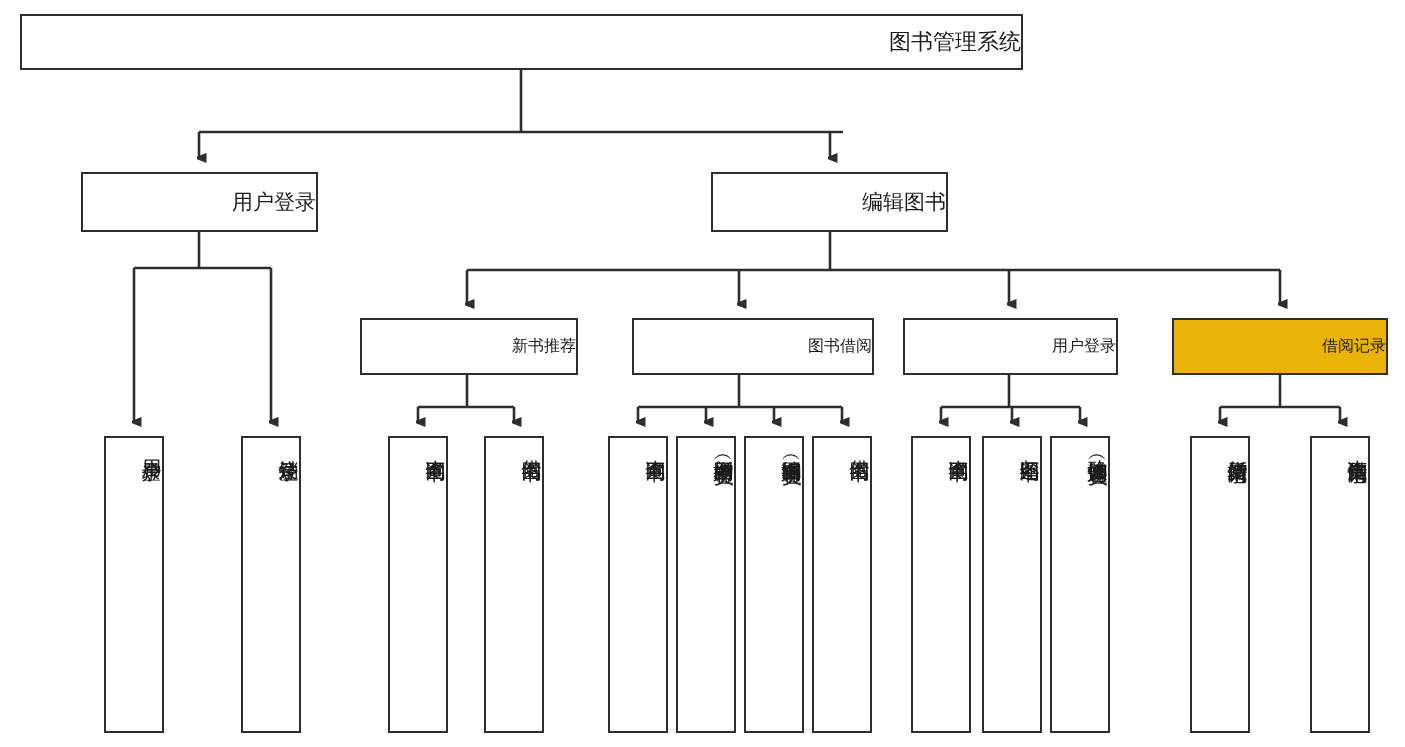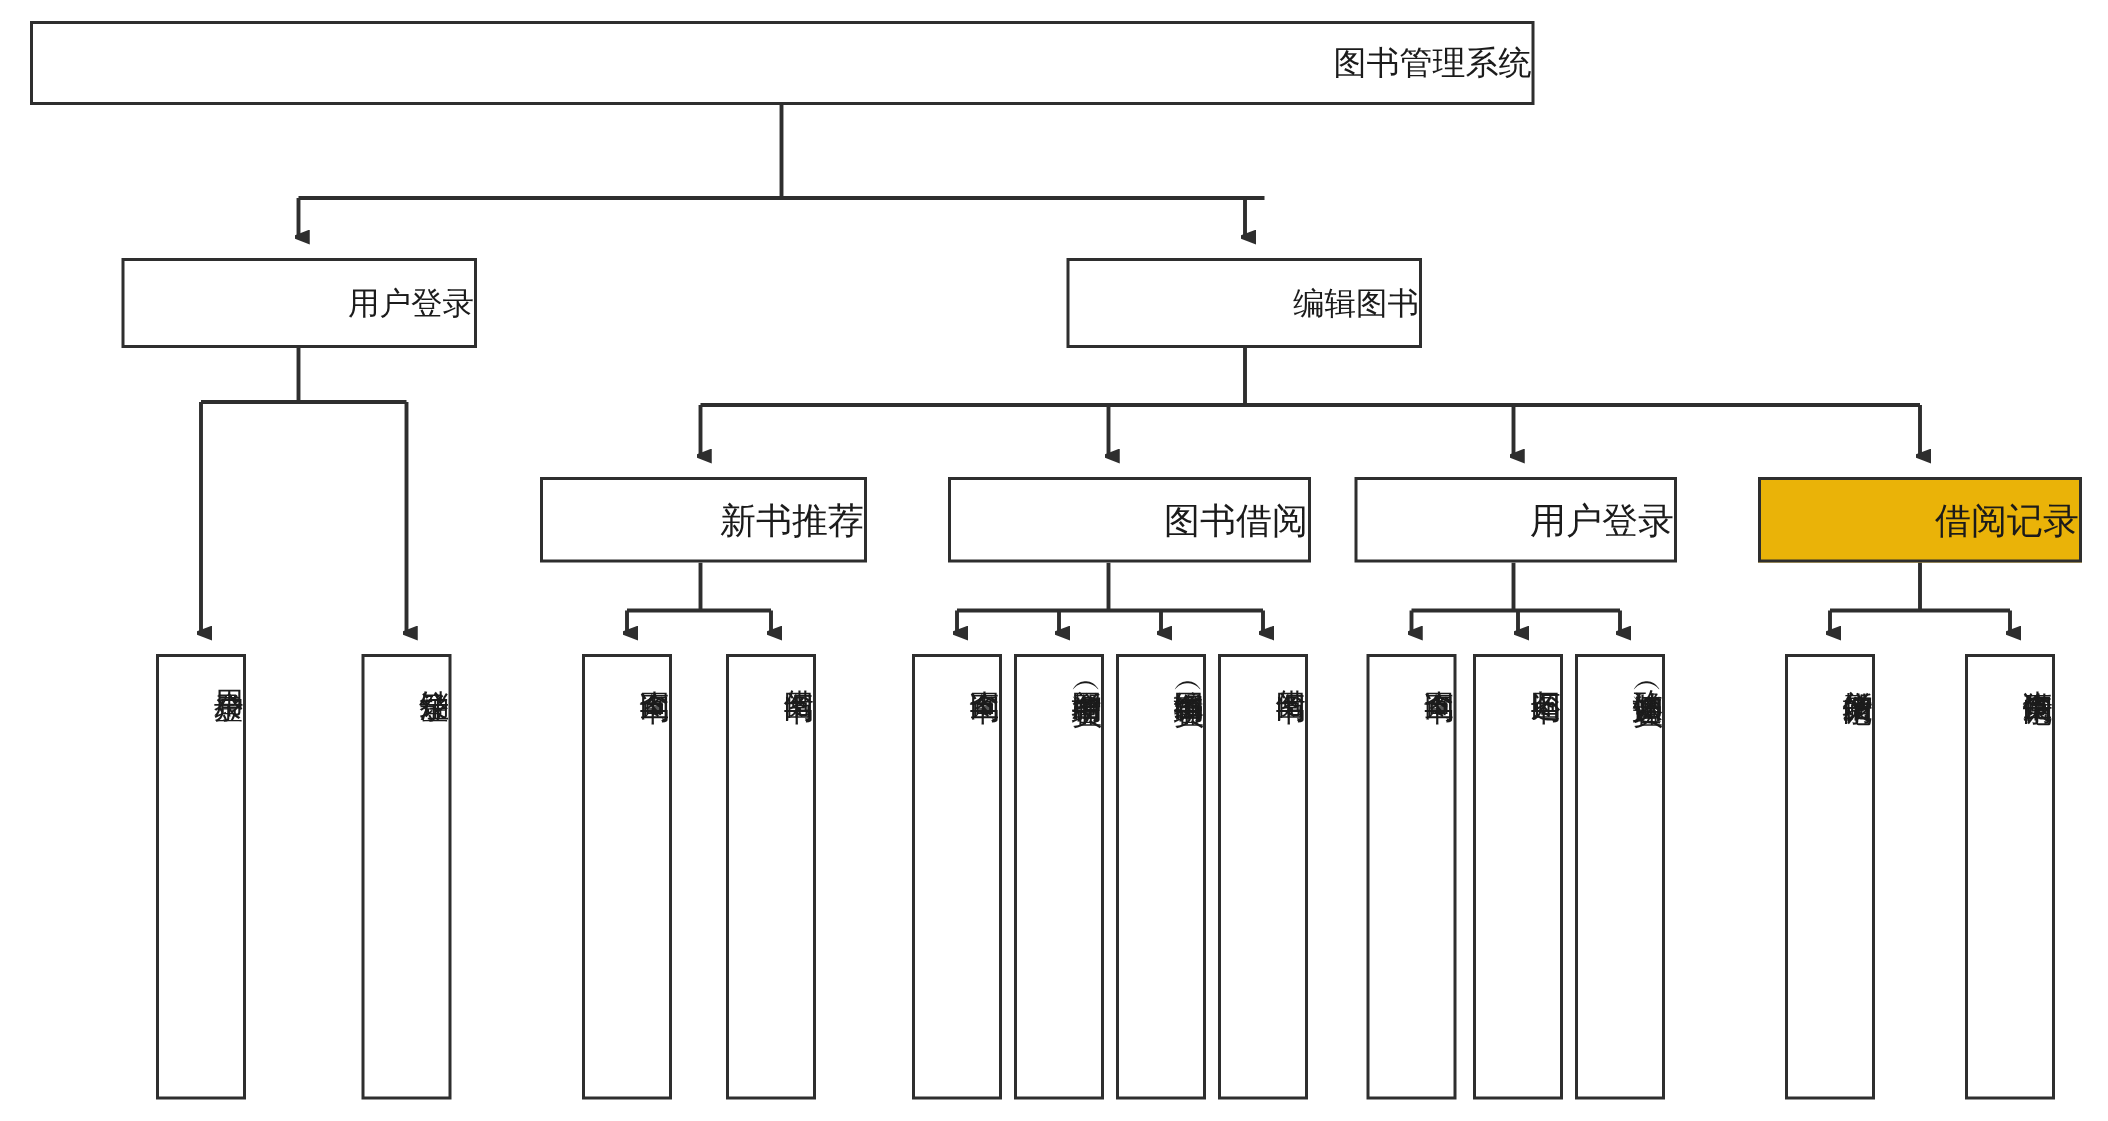--- a/index.html
+++ b/index.html
@@ -35,21 +35,21 @@
     justify-content: flex-end;
     color: #1b1b1b;
   }
   .node.root {
     font-size: 22px;
   }
   .node.lvl2 {
     font-size: 21px;
   }
   .node.lvl3 {
-    font-size: 24px;
+    font-size: 16px;
     padding-left: 28px;
   }
   .node.leaf {
     font-size: 20px;
     align-items: flex-start;
     padding-top: 6px;
     line-height: 1.04;
   }
   .vtext {
     writing-mode: vertical-rl;

